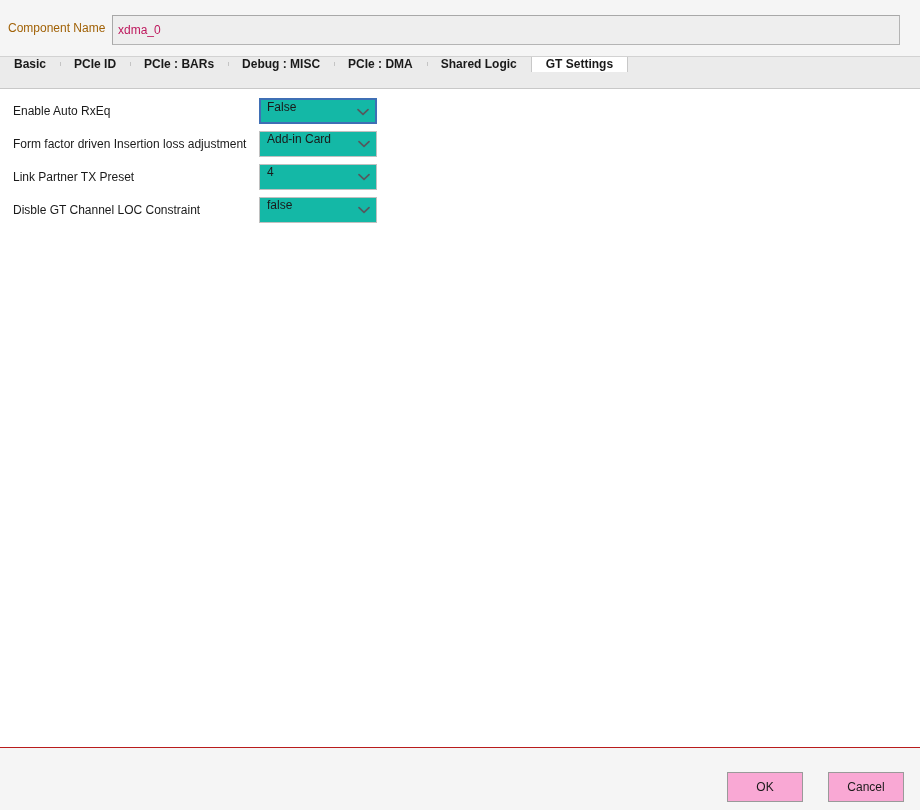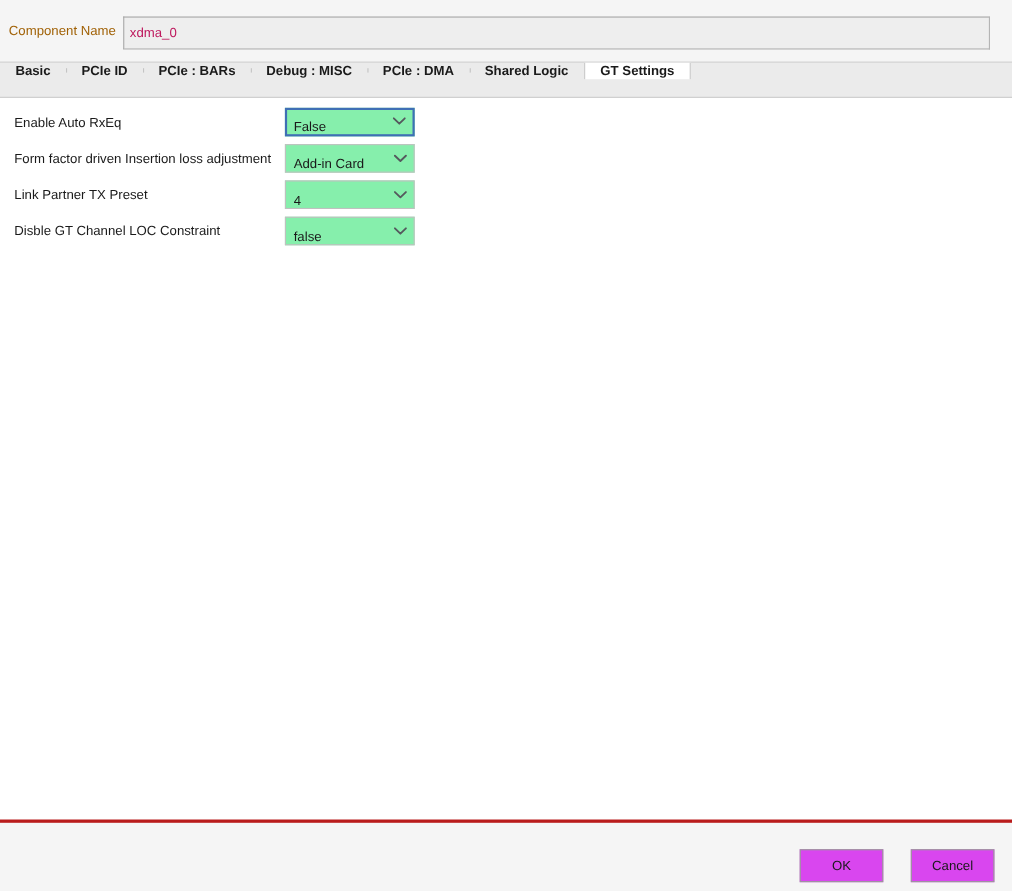--- a/index.html
+++ b/index.html
@@ -104,21 +104,21 @@
   }
 
   
   .content-panel {
     position: absolute;
     left: 0;
     top: 89px;
     width: 920px;
     height: 659px;
     background: #ffffff;
-    border-bottom: 3px solid #b91c1c;
+    border-bottom: 1px solid #b91c1c;
     box-sizing: border-box;
   }
 
   .form-row {
     position: absolute;
     left: 0;
     height: 26px;
   }
   .row-label {
     position: absolute;
@@ -130,24 +130,24 @@
     color: #1a1a1a;
     white-space: nowrap;
   }
   .combo {
     position: absolute;
     left: 259px;
     top: 0;
     width: 118px;
     height: 26px;
     box-sizing: border-box;
-    background: #86efac;
+    background: #14b8a6;
     border: 1px solid #c0c0c0;
     display: flex;
-    align-items: flex-end;
+    align-items: flex-start;
     cursor: default;
   }
   .combo.focused {
     border: 2px solid #3a6ea5;
     border-color: #3f6fb5;
   }
   .combo-value {
     flex: 1 1 auto;
     padding-left: 7px;
     font-size: 12px;
@@ -179,21 +179,21 @@
     height: 61px;
     background: #f5f5f5;
     box-sizing: border-box;
   }
   .btn {
     position: absolute;
     top: 23px;
     width: 76px;
     height: 30px;
     box-sizing: border-box;
-    background: #d946ef;
+    background: #f9a8d4;
     border: 1px solid #9a9a9a;
     font-family: "Liberation Sans", sans-serif;
     font-size: 12px;
     color: #1a1a1a;
     text-align: center;
     line-height: 28px;
     cursor: default;
     padding: 0;
   }
   .btn-ok { left: 727px; }

